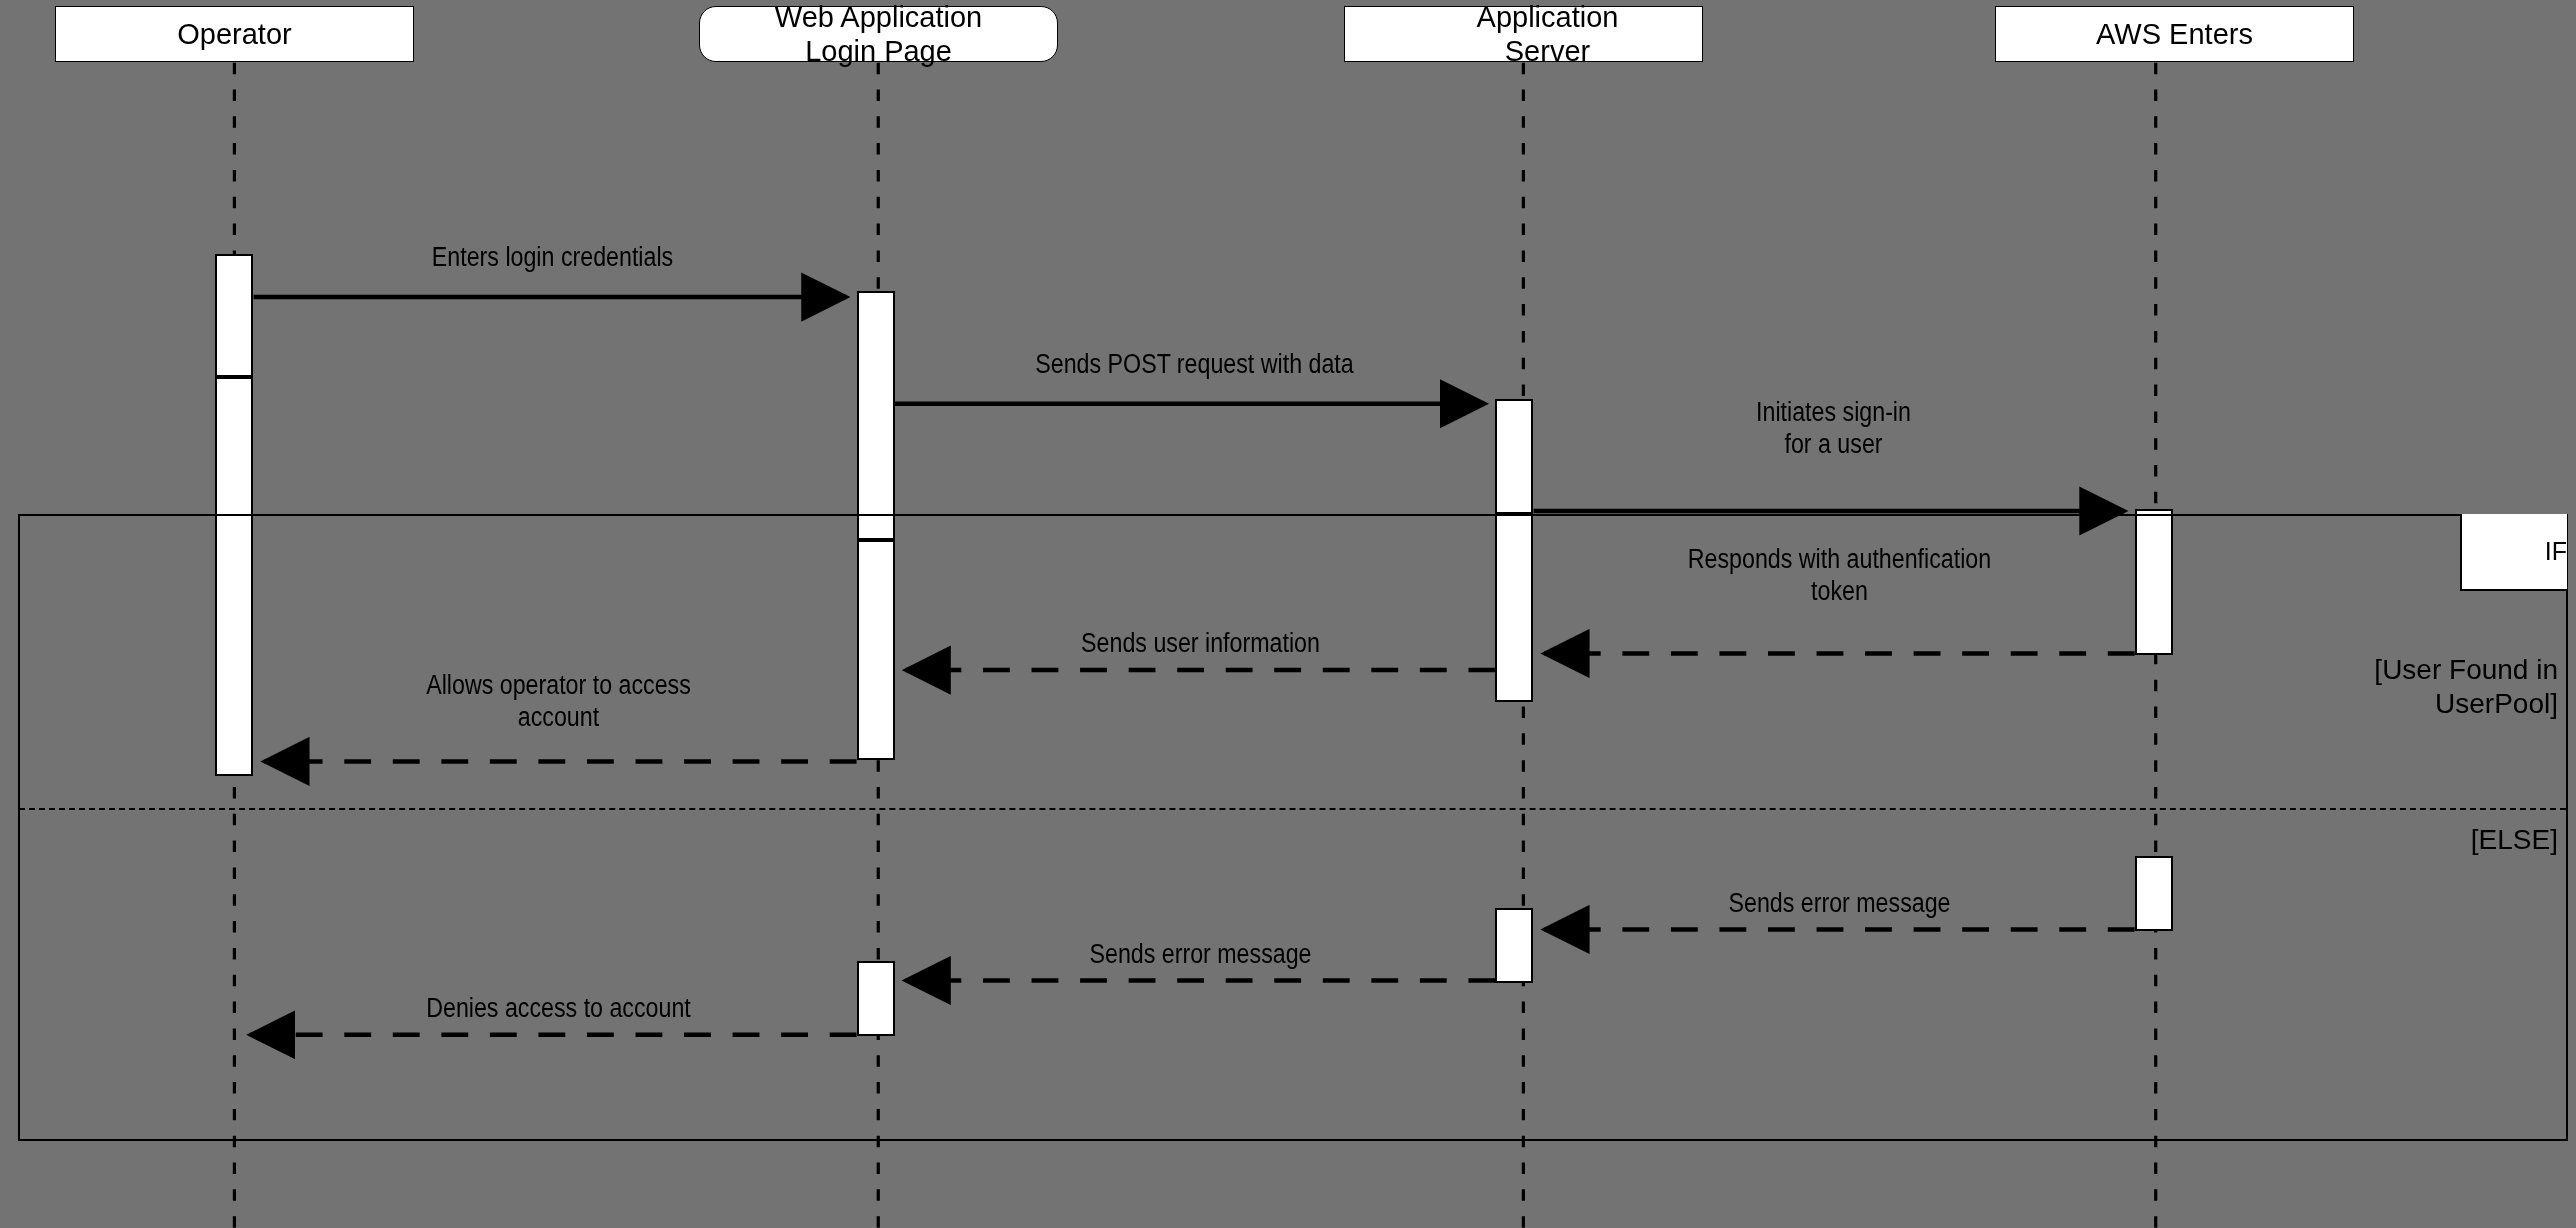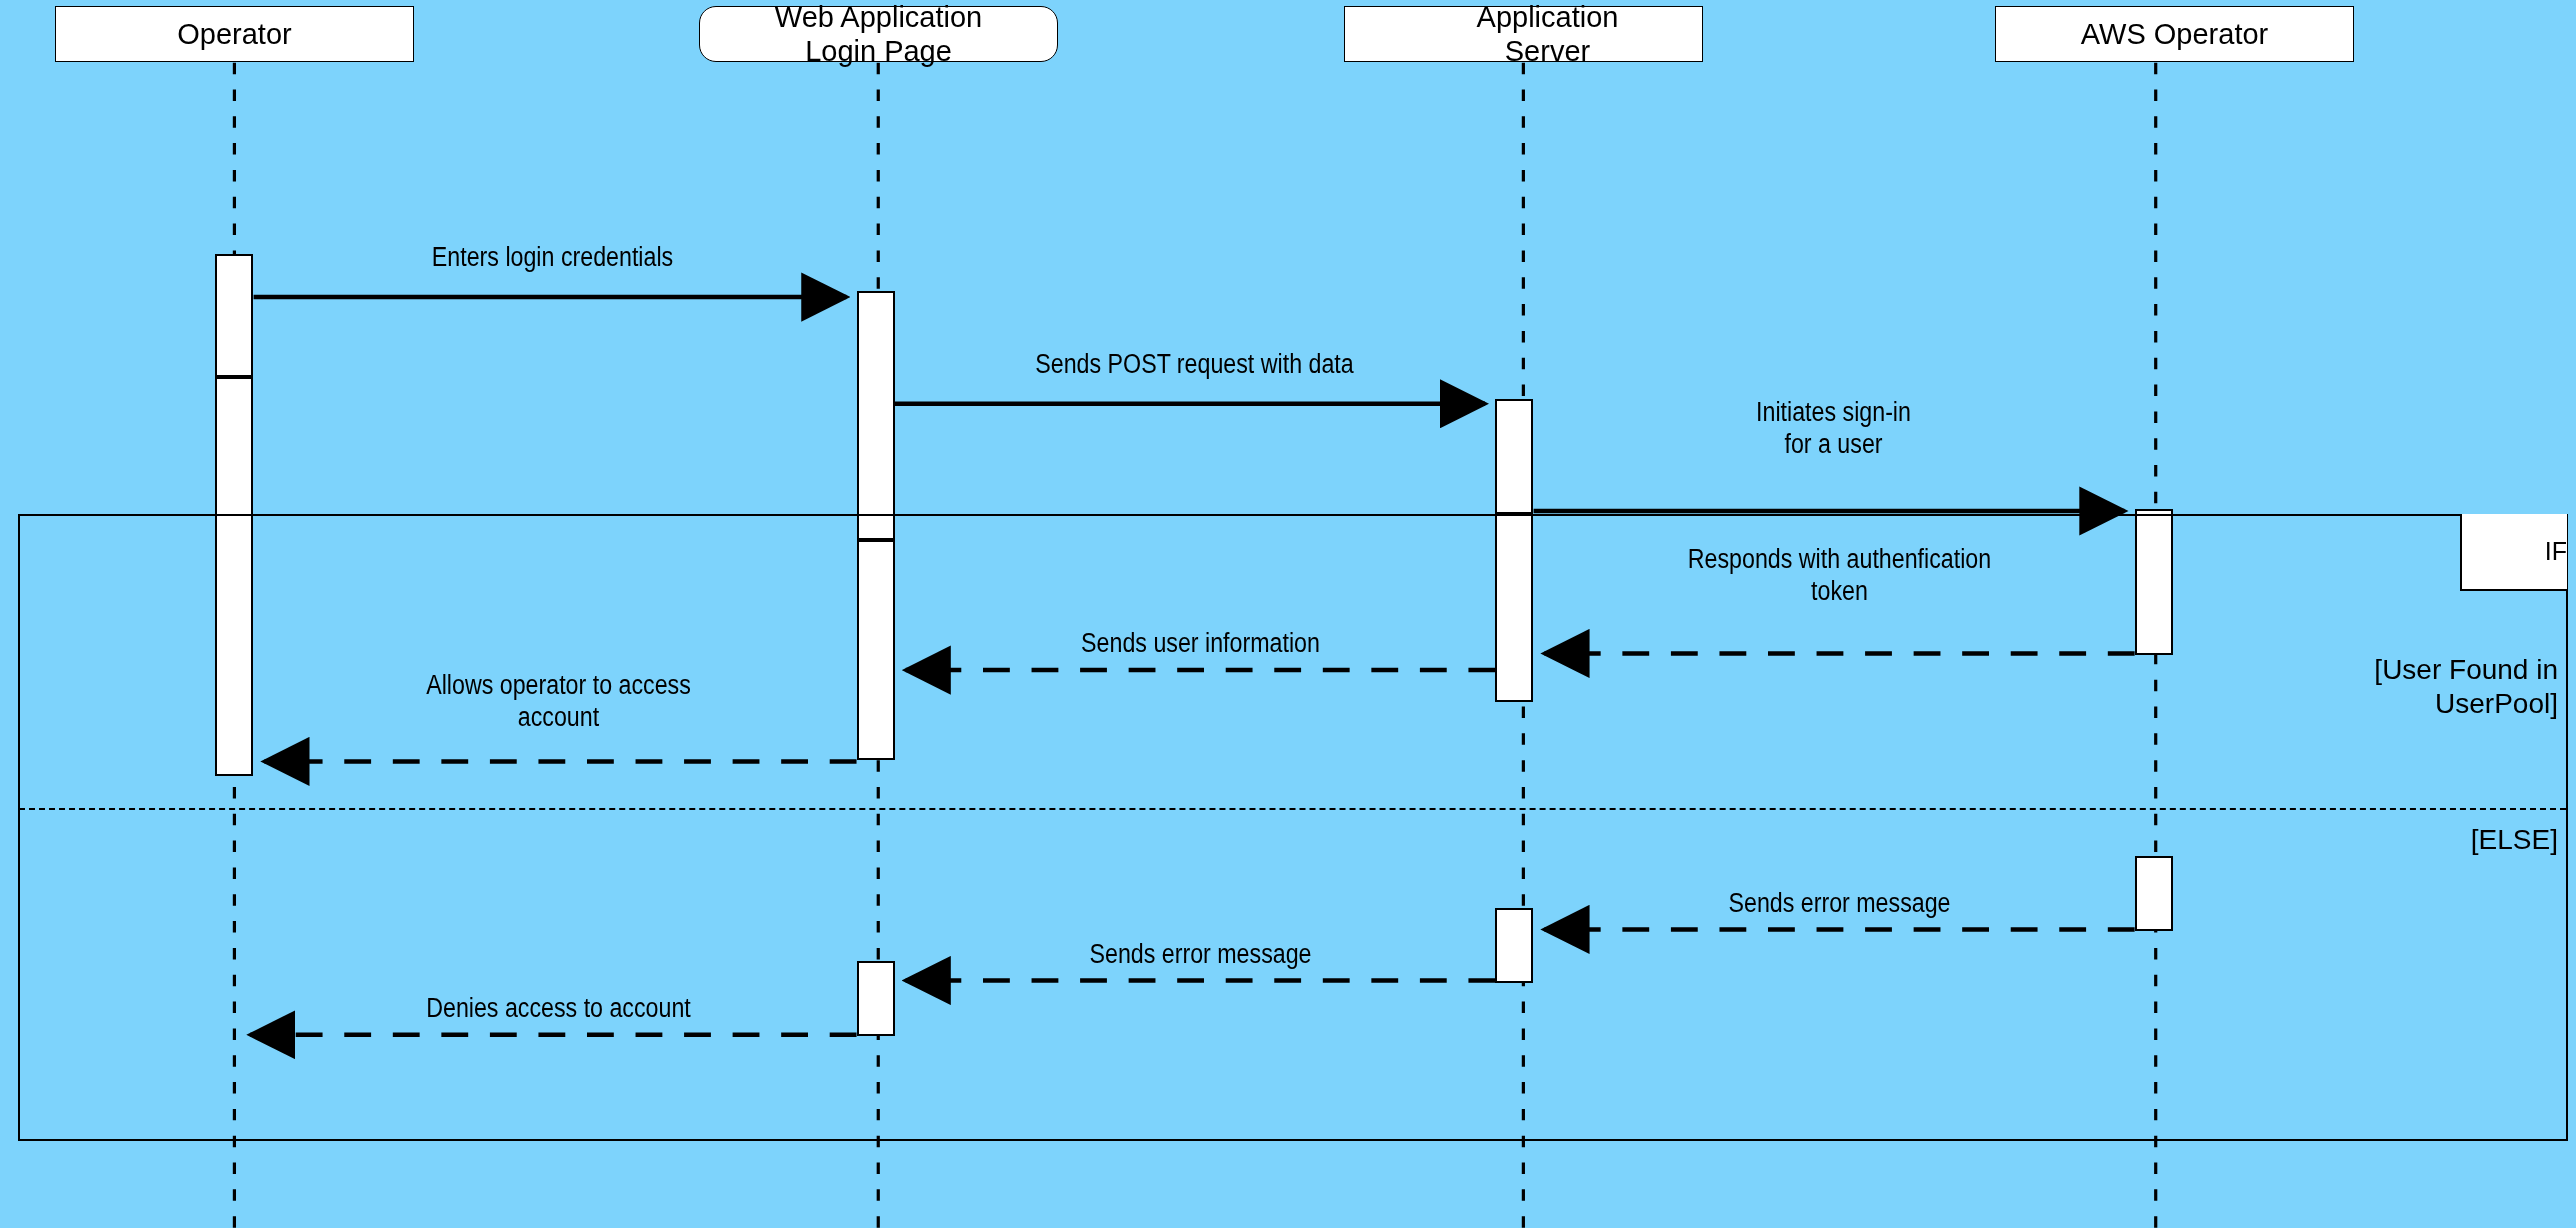--- a/index.html
+++ b/index.html
@@ -5,21 +5,21 @@
 <style>
   html, body {
     margin: 0;
     padding: 0;
     background: #ffffff;
   }
   #stage {
     position: relative;
     width: 2576px;
     height: 1229px;
-    background: #7dd3fc;
+    background: #737373;
     font-family: "Liberation Sans", sans-serif;
     overflow: hidden;
   }
   #stage svg {
     position: absolute;
     left: 0;
     top: 0;
   }
   
   .participant {
@@ -140,21 +140,21 @@
   </div>
   <div class="participant" style="left:699px; top:6.4px; width:359px; height:56px;border-radius:17px;">
     <span>Web Application
 Login Page</span>
   </div>
   <div class="participant" style="left:1344px; top:6.4px; width:359px; height:56px;padding-left:48px;">
     <span>Application
 Server</span>
   </div>
   <div class="participant" style="left:1995px; top:6.4px; width:359px; height:56px;">
-    <span>AWS Operator</span>
+    <span>AWS Enters</span>
   </div>
 
   <div class="activation" style="left:215px;  top:254px;  width:38px; height:123px;"></div>
   <div class="activation" style="left:215px;  top:377px;  width:38px; height:399px;"></div>
   <div class="activation" style="left:857px; top:291px;  width:38px; height:249px;"></div>
   <div class="activation" style="left:857px; top:540px;  width:38px; height:220px;"></div>
   <div class="activation" style="left:1495px; top:399px;  width:38px; height:115px;"></div>
   <div class="activation" style="left:1495px; top:514px;  width:38px; height:188px;"></div>
   <div class="activation" style="left:2135px; top:509px;  width:38px; height:146px;"></div>
   <div class="activation" style="left:2135px; top:856px; width:38px; height:75px;"></div>

